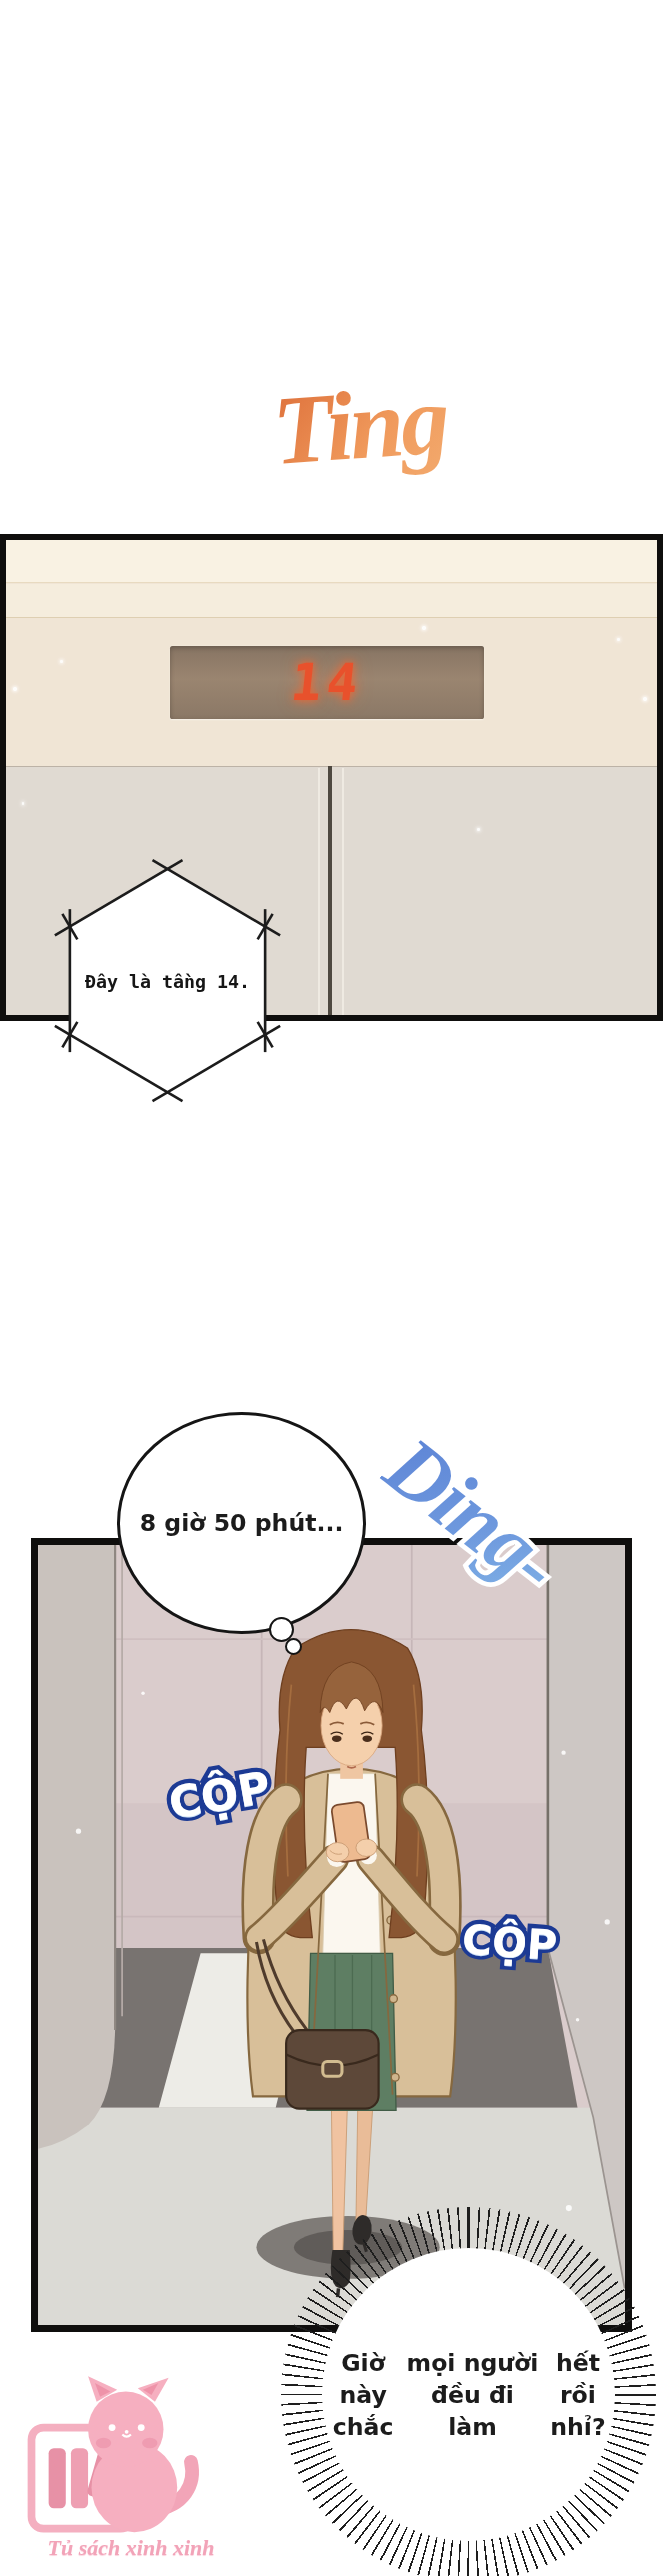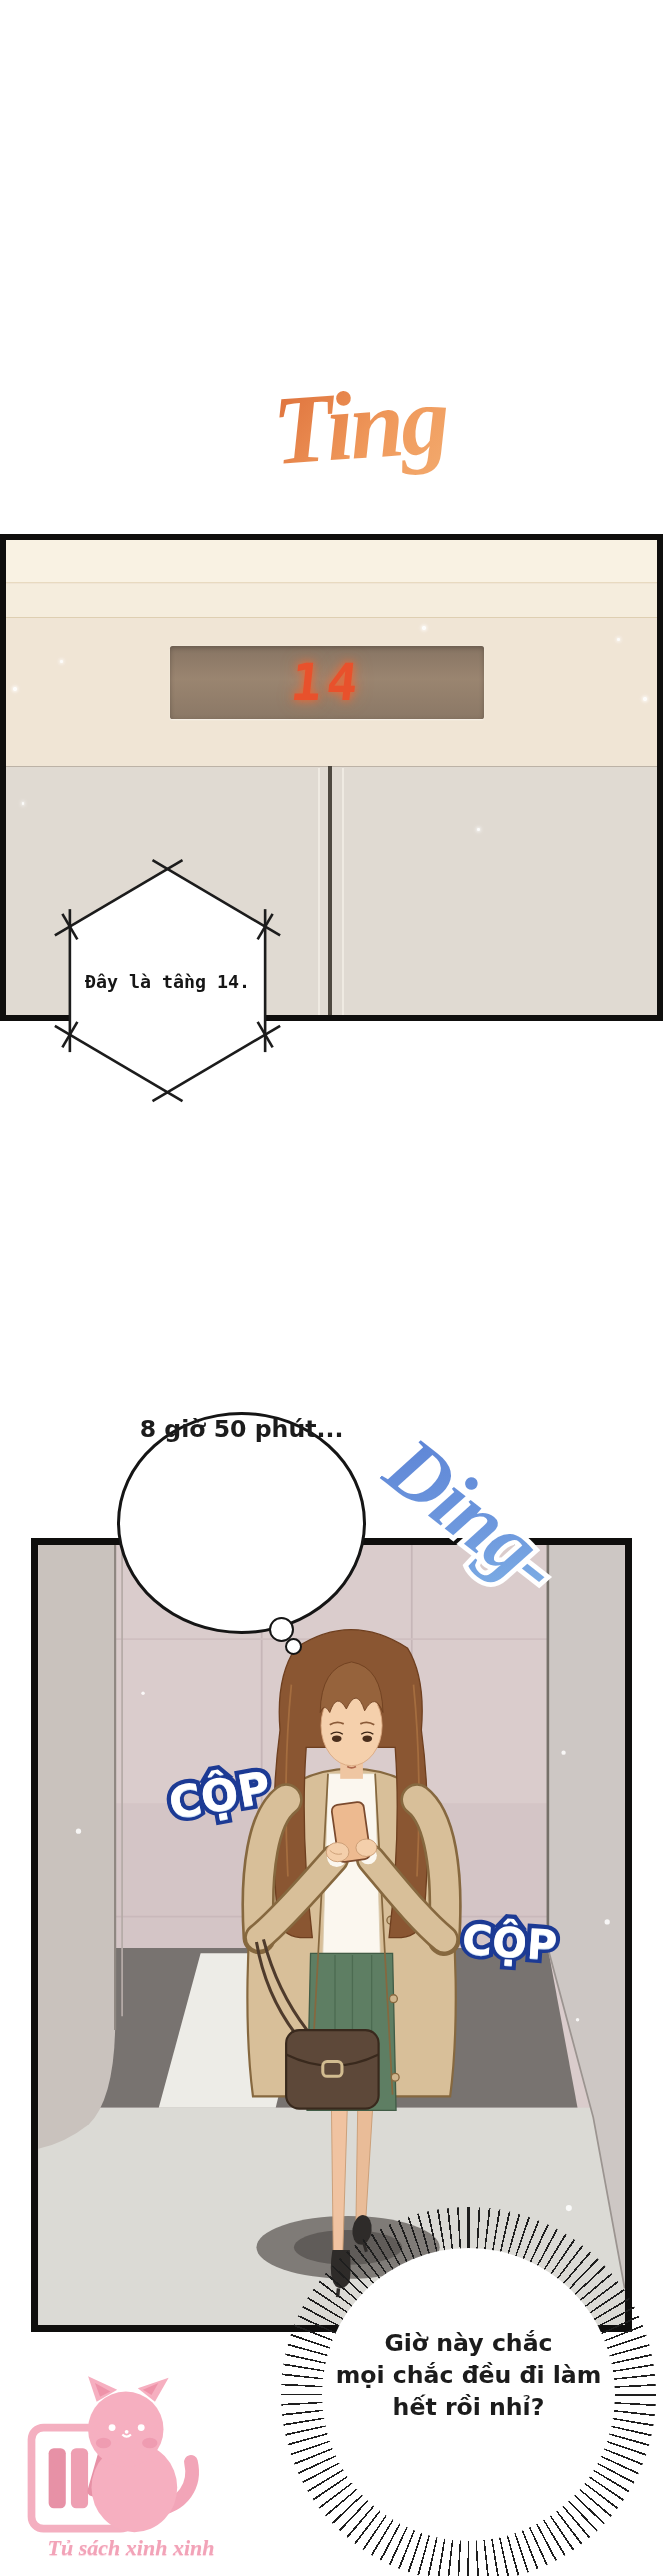--- a/index.html
+++ b/index.html
@@ -36,21 +36,21 @@
   
   .hex-bubble{left:35px;top:855px;width:265px;height:253px;z-index:2;}
   .hex-text{font-family:"DejaVu Sans Mono",monospace;font-weight:bold;font-size:21px;fill:#161616;}
 
   
   .panel2{left:31px;top:1538px;width:587px;height:780px;border:7px solid #0f0e0d;
     background:#dacccc;overflow:hidden;z-index:1;}
 
   
   .thought{left:117px;top:1412px;width:243px;height:216px;background:#ffffff;
-    border:3.1px solid #151515;border-radius:50%;display:flex;align-items:flex-start;justify-content:center;
+    border:3.1px solid #151515;border-radius:50%;display:flex;align-items:center;justify-content:center;
     z-index:2;}
   .thought-text{font-weight:bold;font-size:23.6px;color:#1c1c1c;letter-spacing:0;}
   .trail1{left:269px;top:1617px;width:21px;height:21px;background:#fff;border:2.6px solid #151515;border-radius:50%;z-index:2;}
   .trail2{left:285px;top:1638px;width:13px;height:13px;background:#fff;border:2.2px solid #151515;border-radius:50%;z-index:2;}
 
   
   .sfx-ding{left:389px;top:1432px;width:297px;height:131px;transform:rotate(38deg);
     transform-origin:52px 52px;z-index:2;}
   .sfx-ding span{position:absolute;left:0;top:0;width:100%;text-align:left;
     font-family:"Liberation Serif",serif;font-style:italic;font-weight:bold;
@@ -68,21 +68,21 @@
   .cop2{left:461px;top:1919px;width:105px;height:79px;transform:rotate(4deg);}
   .cop2 span{font-size:41px;}
   .cop-stroke{-webkit-text-stroke:8.7px #1c3a94;color:#1c3a94;}
   .cop-fill{color:#ffffff;text-shadow:0 0.9px 0 #cfe2f6;}
 
   
   .burst-spikes{left:281px;top:2207px;width:375px;height:375px;border-radius:50%;
     background:repeating-conic-gradient(#1e1e1e 0deg 0.55deg, rgba(0,0,0,0) 0.55deg 3.1deg);
     z-index:3;}
   .burst-core{left:322px;top:2248px;width:293px;height:293px;border-radius:50%;background:#ffffff;
-    display:flex;flex-direction:column;align-items:center;justify-content:center;z-index:3;
+    display:flex;flex-direction:row;align-items:center;justify-content:center;z-index:3;
     transform:translateY(0);}
   .burst-core .line{font-weight:bold;font-size:23.6px;line-height:32px;color:#1c1c1c;text-align:center;
     margin-top:0;}
   .burst-pad{height:40px;}
 
   
   .mascot{left:24.4px;top:2371px;width:183px;height:168px;z-index:4;}
   .wm-text{left:17.5px;top:2535px;width:197px;text-align:right;z-index:4;
     font-family:"Liberation Serif",serif;font-style:italic;font-weight:bold;font-size:22px;
     color:#f2a3b8;text-shadow:0 0.9px 0.9px #fbd2dd;}
@@ -255,21 +255,21 @@
   </div>
 
   <div class="abs sfx-cop cop2">
     <span class="cop-stroke">CỘP</span>
     <span class="cop-fill">CỘP</span>
   </div>
 
   <div class="abs burst-spikes"></div>
   <div class="abs burst-core">
     <div class="line">Giờ này chắc</div>
-    <div class="line">mọi chắc đều đi làm</div>
+    <div class="line">mọi người đều đi làm</div>
     <div class="line">hết rồi nhỉ?</div>
     <div class="burst-pad"></div>
   </div>
 
   <svg class="abs mascot" viewBox="0 0 212 196">
     <rect x="8" y="66" width="118" height="118" rx="14" fill="none" stroke="#f4afc0" stroke-width="9"></rect>
     <rect x="28" y="90" width="20" height="70" rx="6" fill="#e791a6"></rect>
     <rect x="54" y="90" width="20" height="70" rx="6" fill="#ee9fb2"></rect>
     <rect x="80" y="86" width="18" height="62" rx="6" fill="#e791a6" transform="rotate(16 89 117)"></rect>
     <path d="M150,162 C186,158 200,132 194,106" fill="none" stroke="#f2a5b8" stroke-width="16" stroke-linecap="round"></path>

